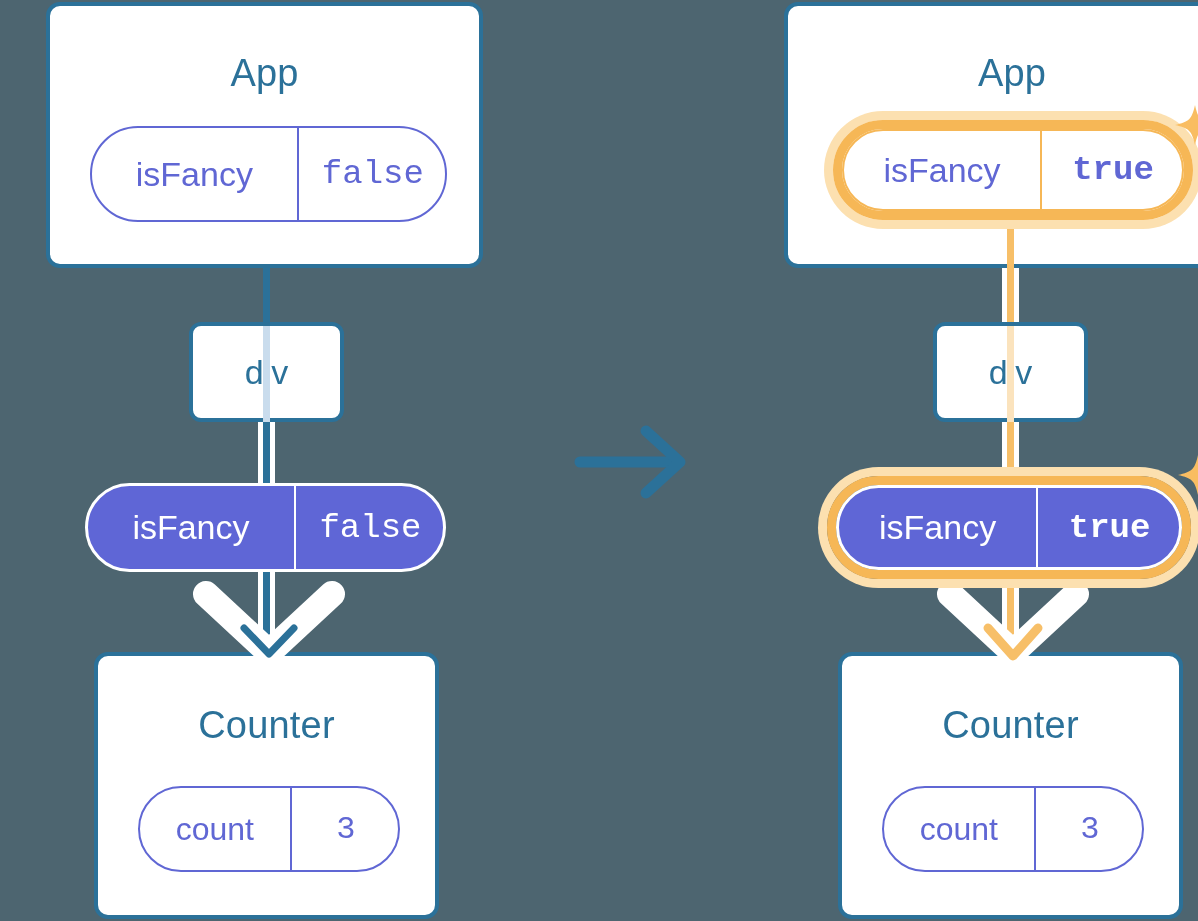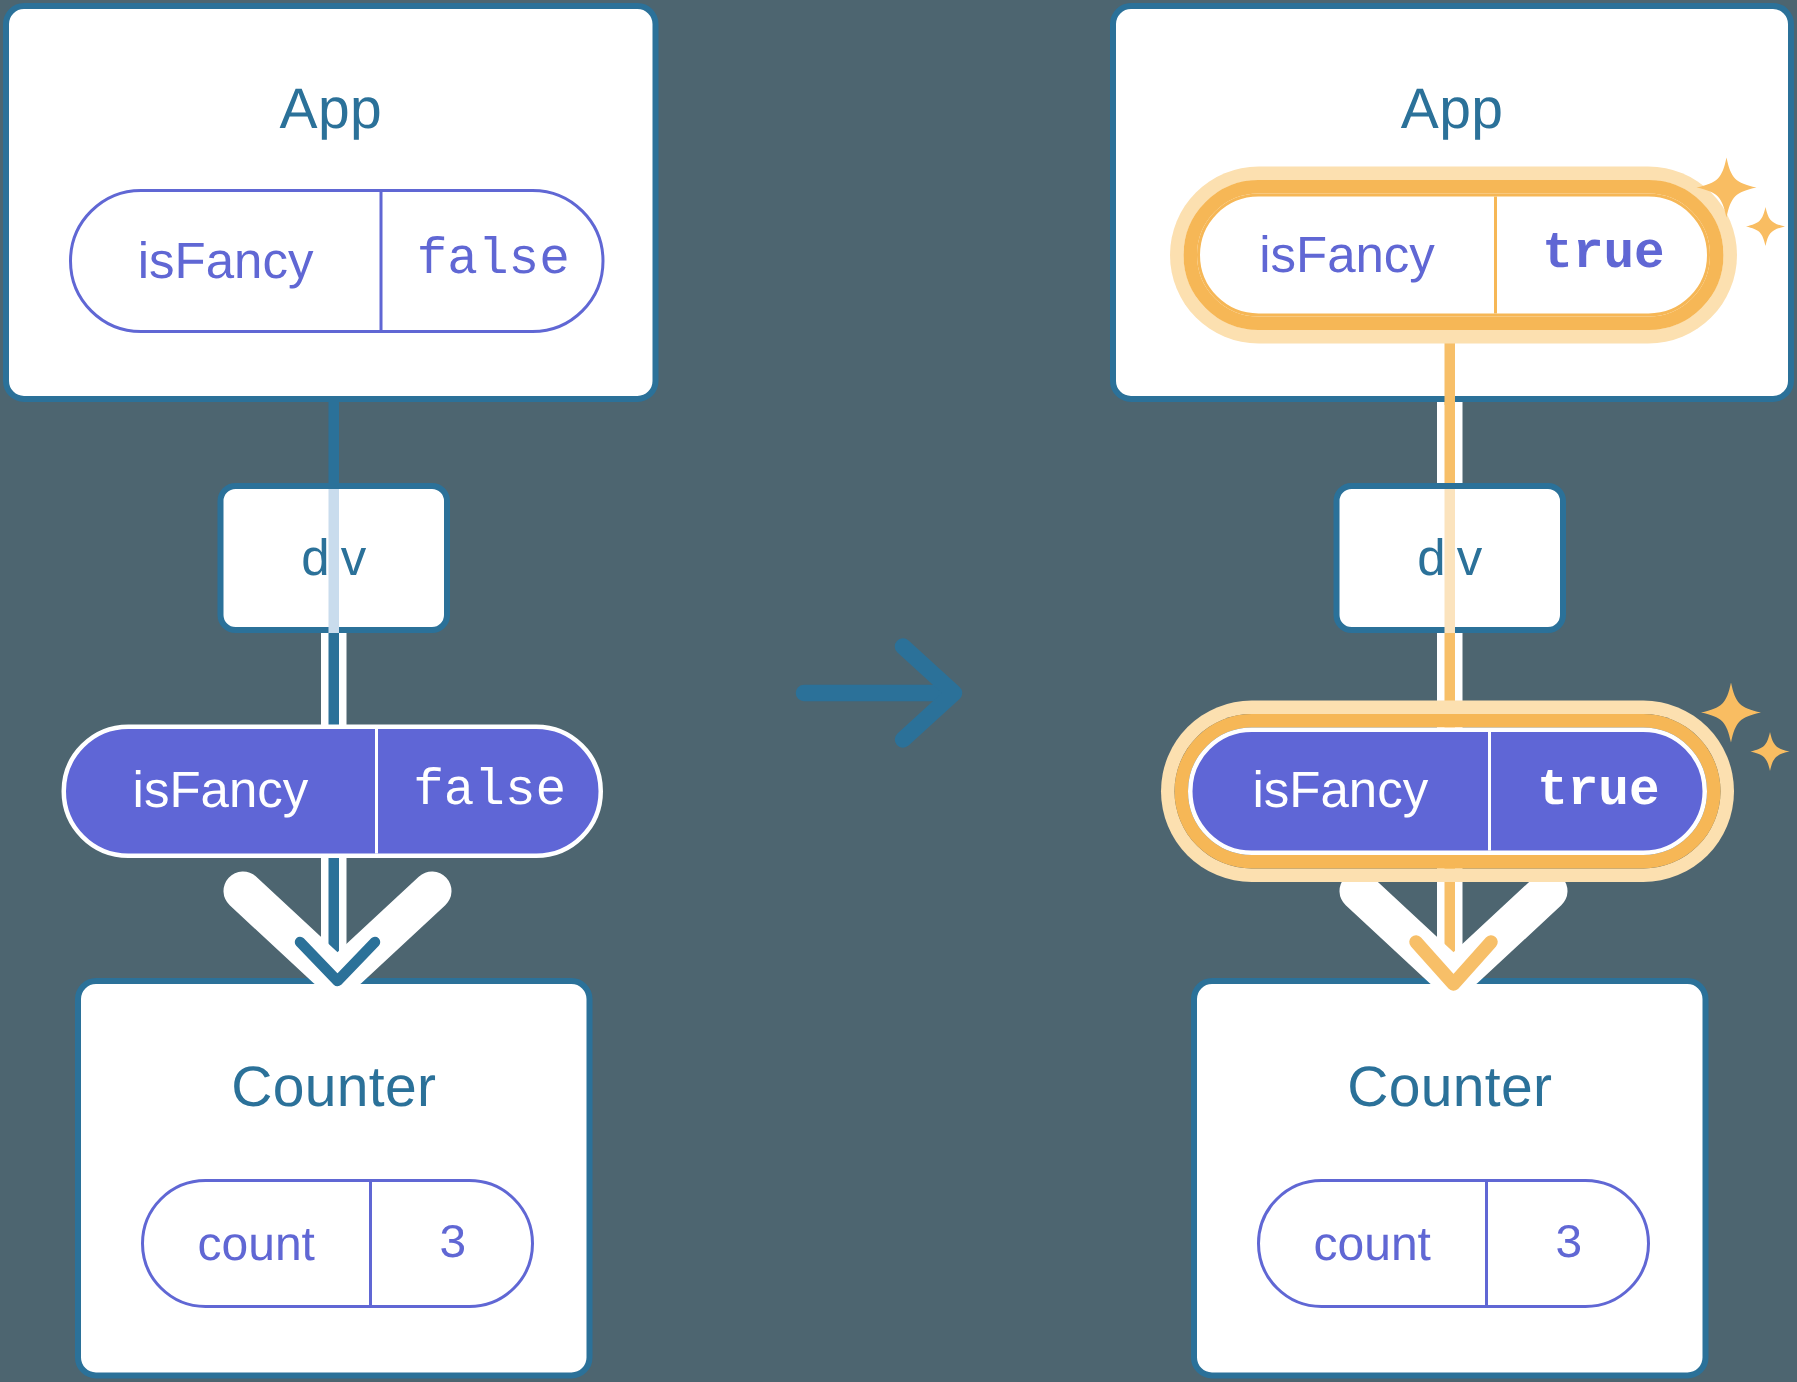--- a/index.html
+++ b/index.html
@@ -2,21 +2,21 @@
 <html><head>
 <meta charset="utf-8">
 <style>
   html,body{margin:0;padding:0;}
   body{
     width:1198px;height:921px;
     background:#4d6570;
     font-family:"Liberation Sans", sans-serif;
     overflow:hidden;
   }
-  .stage{position:relative;width:1012px;height:921px;}
+  .stage{position:relative;width:1012px;height:921px;margin-left:44px;}
 
   
   .card{
     position:absolute;
     background:#ffffff;
     border:4px solid #2b7199;
     border-radius:14px;
     box-sizing:border-box;
     z-index:4;
   }

